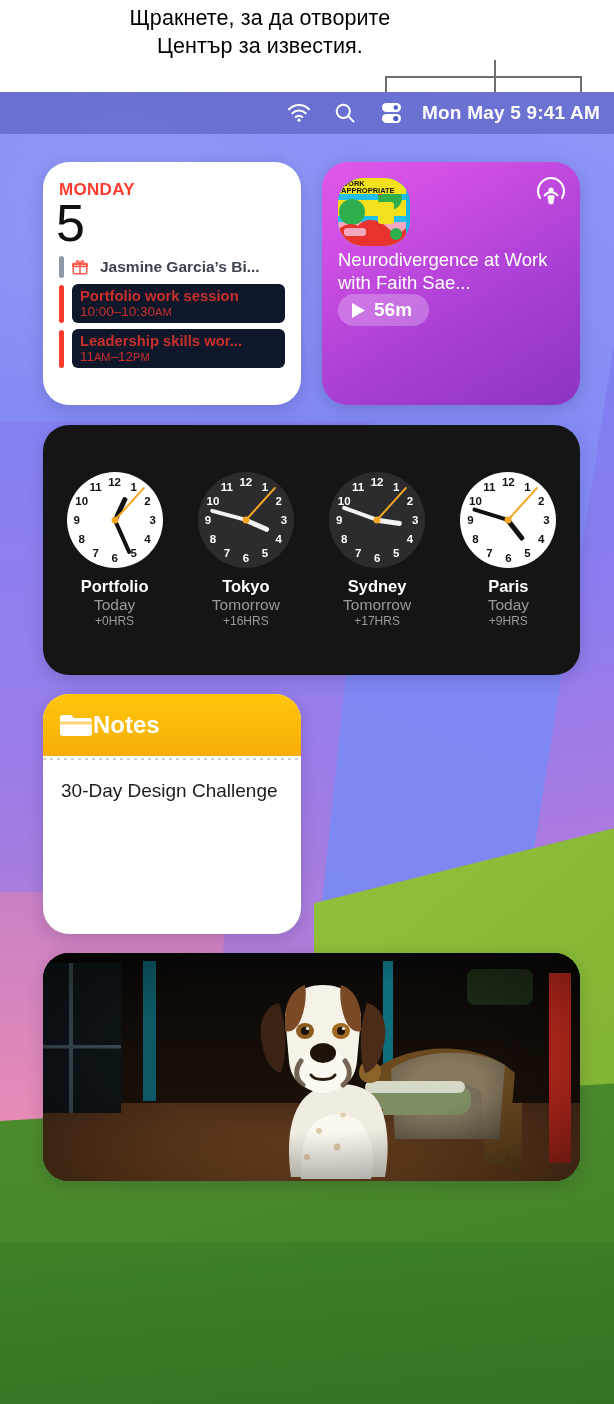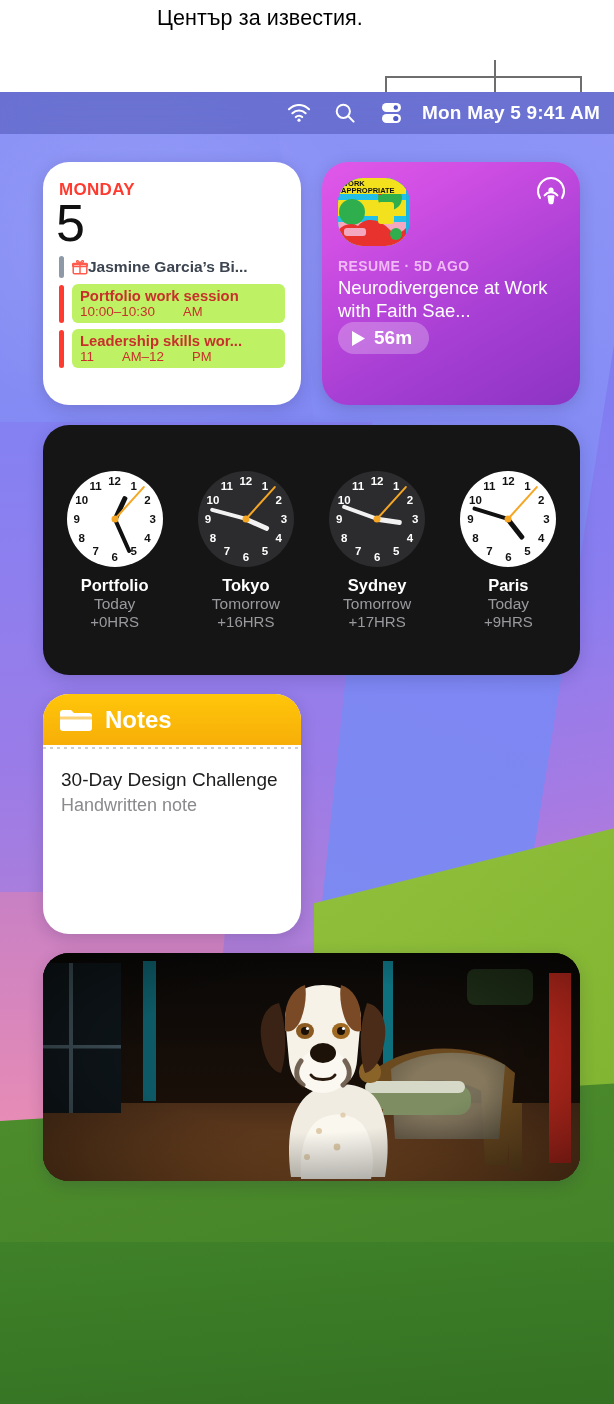--- a/index.html
+++ b/index.html
@@ -61,25 +61,25 @@
   .widget{border-radius:26px;overflow:hidden;box-shadow:0 4px 16px rgba(30,20,70,.18);}
 
   
   .w-cal{width:258px;height:243px;background:#fff;padding:18px 16px 14px 16px;box-sizing:border-box;}
   .cal-day{color:#ff3b30;font-size:17px;font-weight:bold;letter-spacing:.3px;}
   .cal-num{color:#111;font-size:52px;line-height:50px;font-weight:300;margin:-2px 0 8px -3px;}
   .cal-ev{display:flex;align-items:center;gap:8px;margin-bottom:6px;}
   .ev-bar{width:5px;border-radius:3px;flex:none;}
   .ev-bar.grey{background:#8e99a8;height:22px;}
   .ev-bar.red{background:#ff3b30;height:38px;}
-  .ev-plain{display:flex;align-items:center;gap:0;font-size:15.5px;font-weight:600;color:#3c4450;white-space:nowrap;overflow:hidden;}
-  .ev-box{flex:1;background:#bef264;border-radius:6px;padding:4px 8px;box-sizing:border-box;overflow:hidden;}
+  .ev-plain{display:flex;align-items:center;gap:12px;font-size:15.5px;font-weight:600;color:#3c4450;white-space:nowrap;overflow:hidden;}
+  .ev-box{flex:1;background:#0f172a;border-radius:6px;padding:4px 8px;box-sizing:border-box;overflow:hidden;}
   .ev-title{font-size:14.8px;font-weight:bold;color:#c9302c;white-space:nowrap;overflow:hidden;}
   .ev-time{font-size:13.5px;color:#c9302c;white-space:nowrap;}
-  .ev-time .ap{font-size:13px;padding-left:28px;}
+  .ev-time .ap{font-size:11px;}
 
   
   .w-pod{width:258px;height:243px;position:relative;box-sizing:border-box;padding:16px 16px 14px 16px;
     background:linear-gradient(150deg,#e058e8 0%,#d14fe4 22%,#a83fd4 62%,#8c34c4 100%);}
   .pod-art{width:72px;height:68px;border-radius:25px;overflow:hidden;position:relative;background:#19b5e0;}
   .pod-meta{margin-top:12px;font-size:14px;font-weight:bold;color:#f0b9f5;letter-spacing:.4px;}
   .pod-title{margin-top:2px;font-size:18.5px;line-height:23px;color:#fff;font-weight:400;}
   .pod-play{display:inline-flex;align-items:center;gap:8px;
     background:rgba(255,255,255,.25);border-radius:18px;padding:5px 17px 5px 13px;}
   .pod-play-txt{color:#fff;font-size:19px;font-weight:600;}
@@ -96,25 +96,25 @@
   .dark .cnum{color:#fff;}
   .hand{position:absolute;left:50%;top:50%;transform-origin:0% 50%;border-radius:2px;}
   .hand.hour{height:4.5px;width:25px;}
   .hand.minute{height:3.8px;width:37px;}
   .hand.second{height:2px;width:44px;background:#f5a623;}
   .light .hand.hour,.light .hand.minute{background:#111;}
   .dark .hand.hour,.dark .hand.minute{background:#f2f2f2;}
   .pin{position:absolute;left:50%;top:50%;width:7px;height:7px;border-radius:50%;background:#f5a623;transform:translate(-50%,-50%);}
   .c-city{margin-top:9px;color:#fff;font-size:16.5px;font-weight:bold;}
   .c-day{color:#9a9a9e;font-size:15.5px;}
-  .c-off{color:#9a9a9e;font-size:15px;}
+  .c-off{color:#9a9a9e;font-size:12px;}
 
   
   .w-notes{width:258px;height:240px;background:#fff;}
-  .notes-head{height:51px;background:linear-gradient(180deg,#ffc60a,#f7ae08);display:flex;align-items:center;gap:12px;padding:12px 16px;box-sizing:border-box;}
+  .notes-head{height:62px;background:linear-gradient(180deg,#ffc60a,#f7ae08);display:flex;align-items:center;gap:0;padding:12px 16px;box-sizing:border-box;}
   .notes-title{color:#fff;font-size:24px;font-weight:600;}
   .notes-dots{height:5px;background-image:repeating-linear-gradient(to right,#cfcfcf 0 3px,transparent 3px 7px);background-position:0 2px;background-repeat:repeat-x;background-size:7px 2px;}
   .notes-body{padding:18px 4px 0 18px;box-sizing:border-box;}
   .note-name{font-size:19px;line-height:23px;color:#1c1c1e;font-weight:500;}
   .note-sub{margin-top:4px;font-size:18px;color:#8a8a8e;}
   .note-time{margin-top:26px;font-size:18px;color:#6d6d70;}
 
   
   .w-photo{width:537px;height:228px;position:relative;background:#14100c;}
   .photo-scene{position:absolute;inset:0;overflow:hidden;}
@@ -124,20 +124,21 @@
   .edit-btn{background:#b4dd9b;color:#1f5412;font-size:18px;font-weight:500;
     padding:9px 26px;border-radius:20px;border:none;}
 </style>
 </head>
 <body>
 
 <div id="root">
 
   <div class="callout">
     <div class="callout-text">
+      <div>Щракнете, за да отворите</div>
       <div>Център за известия.</div>
     </div>
     <div class="callout-line-v"></div>
     <div class="callout-line-h"></div>
     <div class="callout-tick-l"></div>
     <div class="callout-tick-r"></div>
   </div>
 
   <div class="wallpaper">
     <div class="wp-base"></div>
@@ -238,21 +239,20 @@
           </svg>
         </div>
         <div class="pod-logo">
           <svg width="30" height="30" viewBox="0 0 30 30" fill="none">
             <path d="M4 22a13 13 0 1122 0" stroke="#fff" stroke-width="2" stroke-linecap="round"></path>
             <path d="M8.6 19.4a8.2 8.2 0 0112.8 0" stroke="#fff" stroke-width="2" stroke-linecap="round"></path>
             <circle cx="15" cy="14.2" r="2.6" fill="#fff"></circle>
             <path d="M12.6 19.2h4.8c.7 0 1.2.6 1.1 1.3l-1 6.2c-.1.9-.9 1.5-1.8 1.5h-1.4c-.9 0-1.7-.6-1.8-1.5l-1-6.2c-.1-.7.4-1.3 1.1-1.3z" fill="#fff"></path>
           </svg>
         </div>
-        <div class="pod-meta">RESUME · 5D AGO</div>
         <div class="pod-title">Neurodivergence at Work with Faith Sae...</div>
         <div class="pod-play">
           <span>
             <svg width="15" height="17" viewBox="0 0 15 17" style="display:block">
                 <path d="M1 1l13 7.5L1 16z" fill="#fff"></path>
               </svg>
           </span>
           <span class="pod-play-txt">56m</span>
         </div>
       </div>
@@ -362,21 +362,20 @@
             <svg width="34" height="26" viewBox="0 0 34 26" style="display:block">
               <path d="M1 6a3 3 0 013-3h8l3 3h15a3 3 0 013 3v12a3 3 0 01-3 3H4a3 3 0 01-3-3V6z" fill="#fff"></path>
               <rect x="1" y="9.5" width="32" height="3" fill="#f7ae08" opacity=".55"></rect>
             </svg>
           </span>
           <span class="notes-title">Notes</span>
         </div>
         <div class="notes-dots"></div>
         <div class="notes-body">
           <div class="note-name">30-Day Design Challenge</div>
-          <div class="note-sub">Handwritten note</div>
         </div>
       </div>
     </div>
 
     <div class="row" style="margin-top:19px;">
       <div class="widget w-photo">
         <div class="photo-scene">
           <svg width="537" height="228" viewBox="0 0 537 228" preserveAspectRatio="none" style="display:block">
             <defs>
               <linearGradient id="floor" x1="0" y1="0" x2="0" y2="1">

